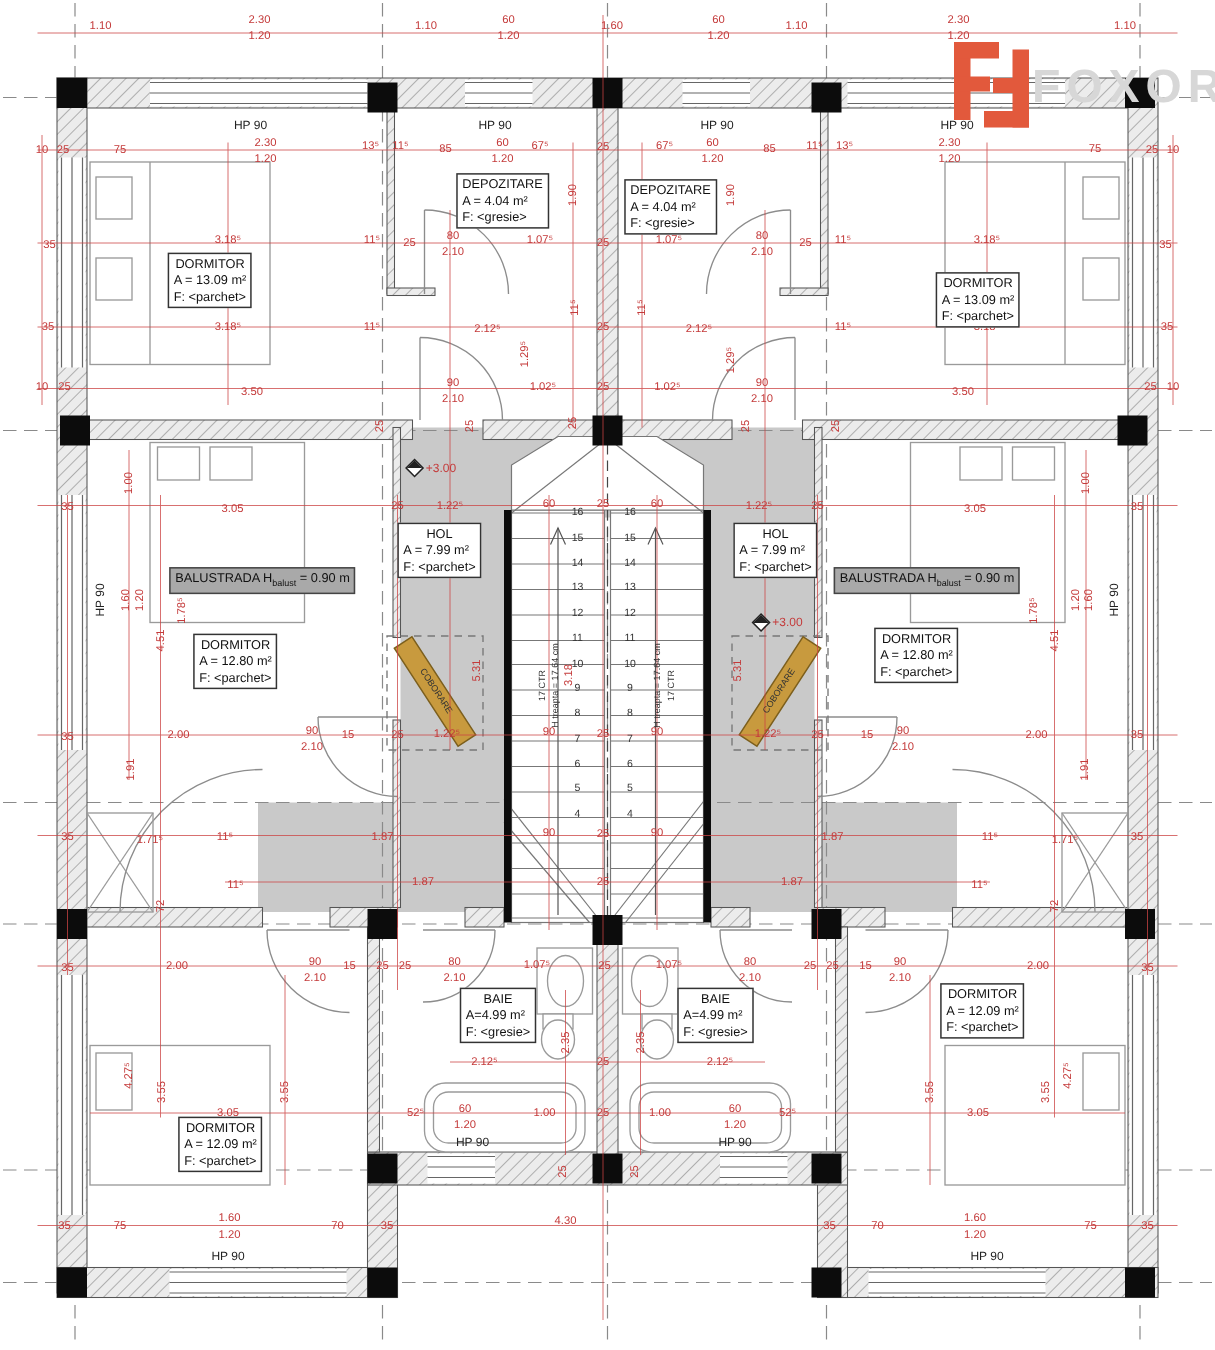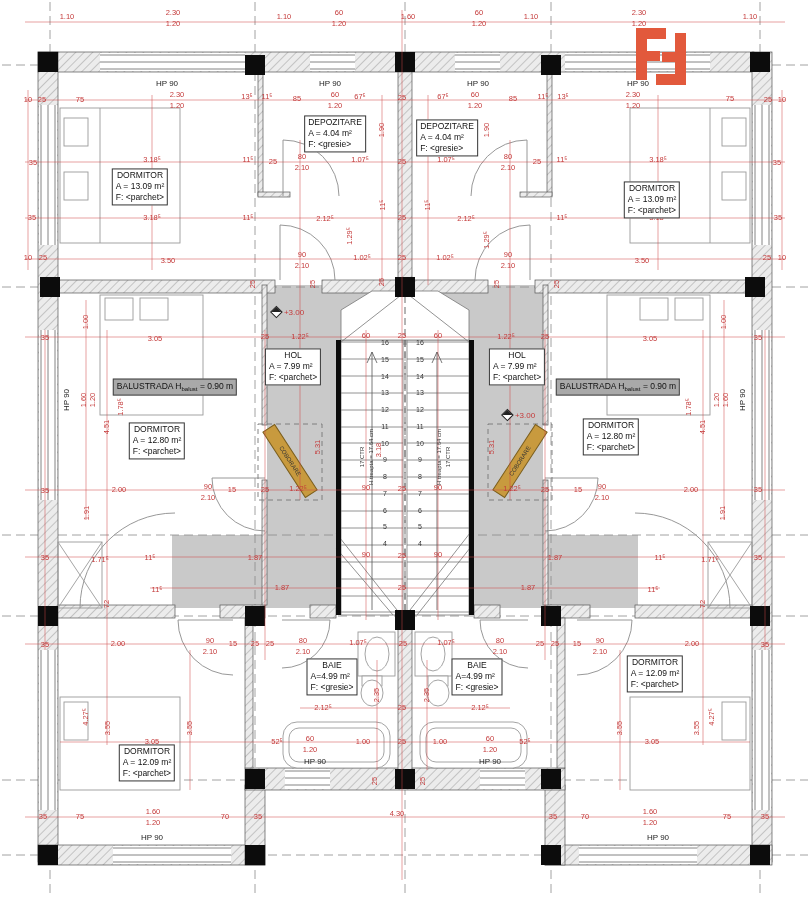--- a/index.html
+++ b/index.html
@@ -282,20 +282,21 @@
     <rect x="0" y="0" width="30" height="11"></rect>
     <rect x="0" y="23" width="24" height="10"></rect>
     <g transform="translate(50,57) rotate(180)">
       <rect x="0" y="0" width="11" height="52"></rect>
       <rect x="0" y="0" width="30" height="11"></rect>
       <rect x="0" y="23" width="24" height="10"></rect>
     </g>
   </g>
 </svg>
 
+<div id="watermark">FOXOR</div>
 
 <div id="labels">
       <div class="dim" style="left: 67px; top: 17px;">1.10</div>
       <div class="dim" style="left: 173px; top: 13px;">2.30</div>
       <div class="dim" style="left: 173px; top: 24px;">1.20</div>
       <div class="dim" style="left: 284px; top: 17px;">1.10</div>
       <div class="dim" style="left: 339px; top: 13px;">60</div>
       <div class="dim" style="left: 339px; top: 24px;">1.20</div>
       <div class="dim" style="left: 408px; top: 17px;">1.60</div>
       <div class="dim" style="left: 479px; top: 13px;">60</div>
@@ -480,21 +481,21 @@
       <div class="dim" style="left: 525px; top: 742px;">52⁵</div>
       <div class="dim" style="left: 652px; top: 742px;">3.05</div>
       <div class="dim" style="left: 375px; top: 781px; transform: translate(-50%, -50%) rotate(-90deg);">25</div>
       <div class="dim" style="left: 423px; top: 781px; transform: translate(-50%, -50%) rotate(-90deg);">25</div>
       <div class="dim" style="left: 43px; top: 817px;">35</div>
       <div class="dim" style="left: 80px; top: 817px;">75</div>
       <div class="dim" style="left: 153px; top: 812px;">1.60</div>
       <div class="dim" style="left: 153px; top: 823px;">1.20</div>
       <div class="dim" style="left: 225px; top: 817px;">70</div>
       <div class="dim" style="left: 258px; top: 817px;">35</div>
-      <div class="dim" style="left: 397px; top: 814px;">4.30</div>
+      <div class="dim" style="left: 377px; top: 814px;">4.30</div>
       <div class="dim" style="left: 553px; top: 817px;">35</div>
       <div class="dim" style="left: 585px; top: 817px;">70</div>
       <div class="dim" style="left: 650px; top: 812px;">1.60</div>
       <div class="dim" style="left: 650px; top: 823px;">1.20</div>
       <div class="dim" style="left: 727px; top: 817px;">75</div>
       <div class="dim" style="left: 765px; top: 817px;">35</div>
       <div class="note" style="left: 167px; top: 84px;">HP 90</div>
       <div class="note" style="left: 330px; top: 84px;">HP 90</div>
       <div class="note" style="left: 478px; top: 84px;">HP 90</div>
       <div class="note" style="left: 638px; top: 84px;">HP 90</div>

